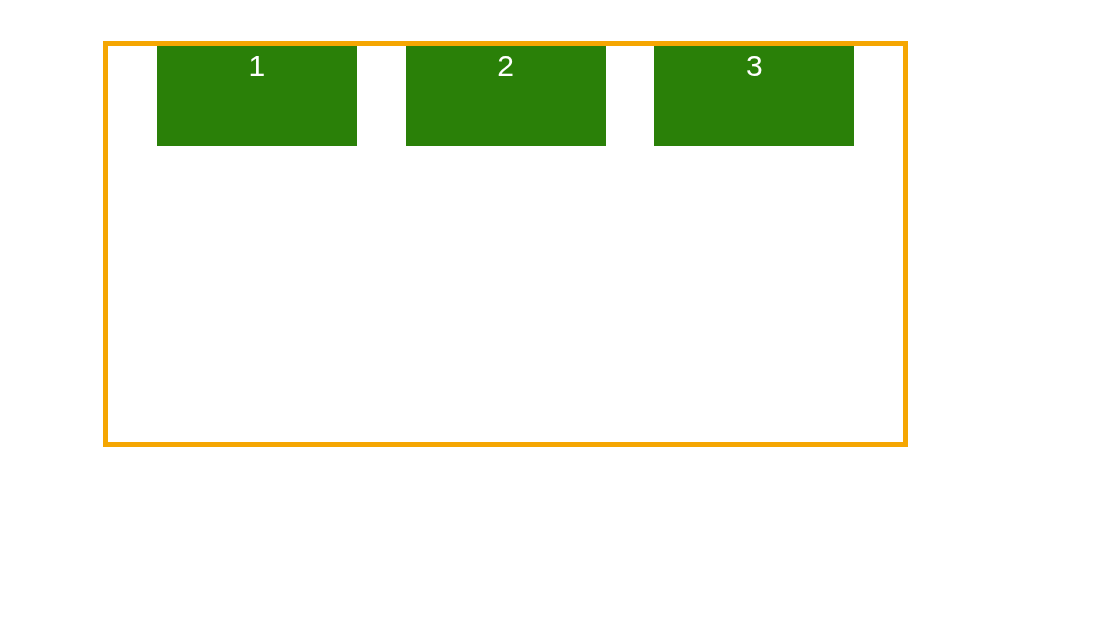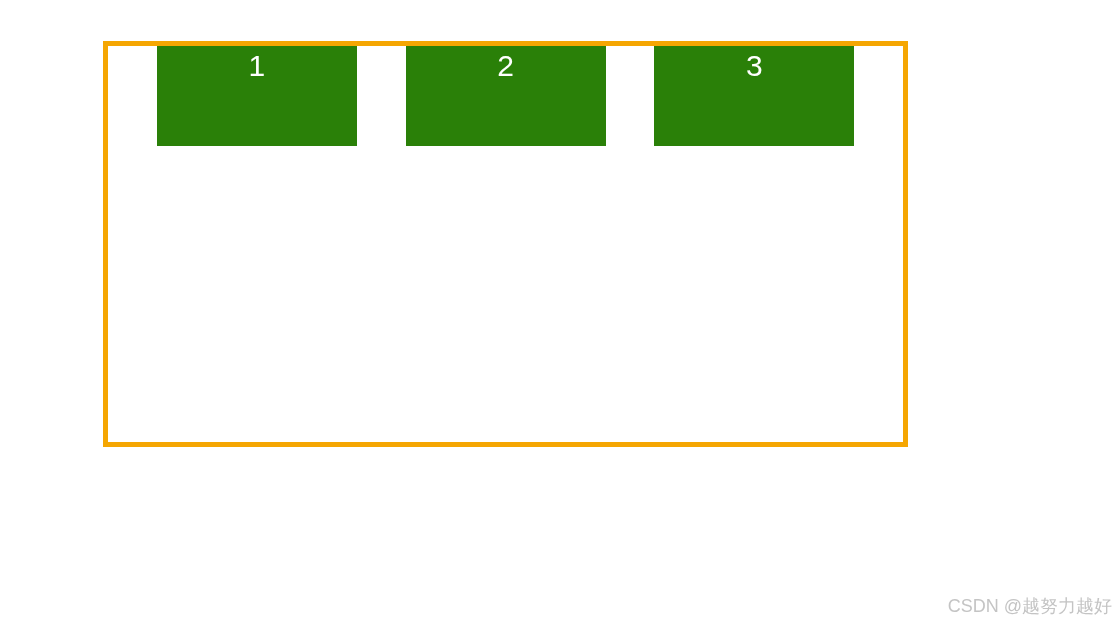--- a/index.html
+++ b/index.html
@@ -52,15 +52,14 @@
 <body>
 
 <div class="stage">
 
   <div class="flex-container">
     <div class="flex-item">1</div>
     <div class="flex-item">2</div>
     <div class="flex-item">3</div>
   </div>
 
-  <div class="watermark">CSDN @越努力越好</div>
 
 </div>
 
 </body></html>

